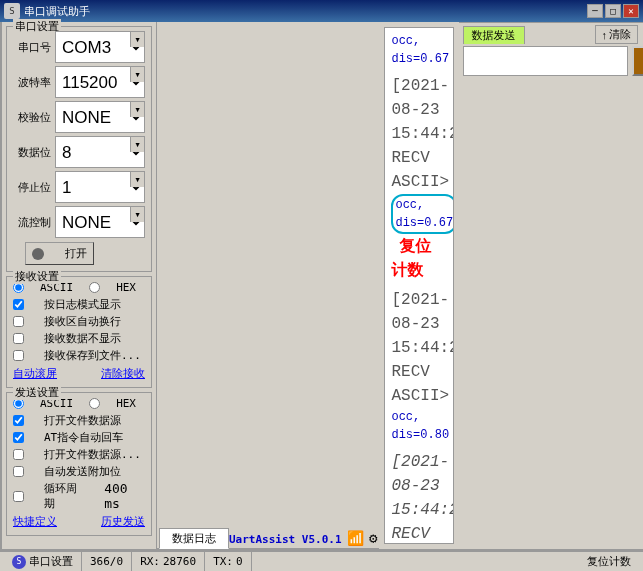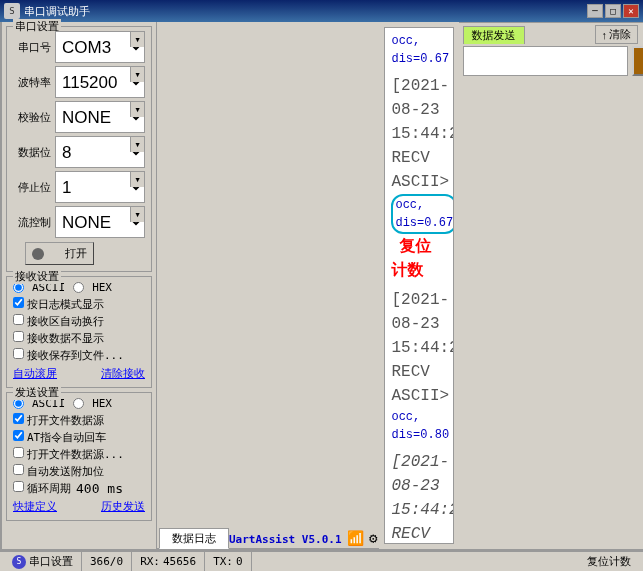--- a/index.html
+++ b/index.html
@@ -141,28 +141,29 @@
       border: 1px solid #999;
       font-size: 11px;
       cursor: pointer;
       border-style: outset;
       margin-left: 12px;
     }
 
     .radio-row {
       display: flex;
       align-items: center;
-      gap: 8px;
+      gap: 16px;
       font-size: 11px;
       margin-bottom: 3px;
     }
     .radio-row input[type=radio] { width: 11px; height: 11px; cursor: pointer; }
     .checkbox-row {
       display: flex;
-      gap: 3px;
+      align-items: center;
+      gap: 20px;
       font-size: 11px;
       margin-bottom: 2px;
     }
     .checkbox-row input[type=checkbox] { width: 11px; height: 11px; cursor: pointer; }
 
     .link-row {
       display: flex;
       align-items: center;
       justify-content: space-between;
       margin-top: 3px;
@@ -559,21 +560,21 @@
 <div class="status-bar">
   <div class="status-item">
     <span class="status-icon">S</span>
     <span>串口设置</span>
   </div>
   <div class="status-item">
     <span>366/0</span>
   </div>
   <div class="status-item">
     <span>RX:</span>
-    <span>45656</span>
+    <span>28760</span>
   </div>
   <div class="status-item">
     <span>TX:</span>
     <span>0</span>
   </div>
   <div class="status-item" style="cursor:pointer;">
     <span>复位计数</span>
   </div>
 </div>
 

